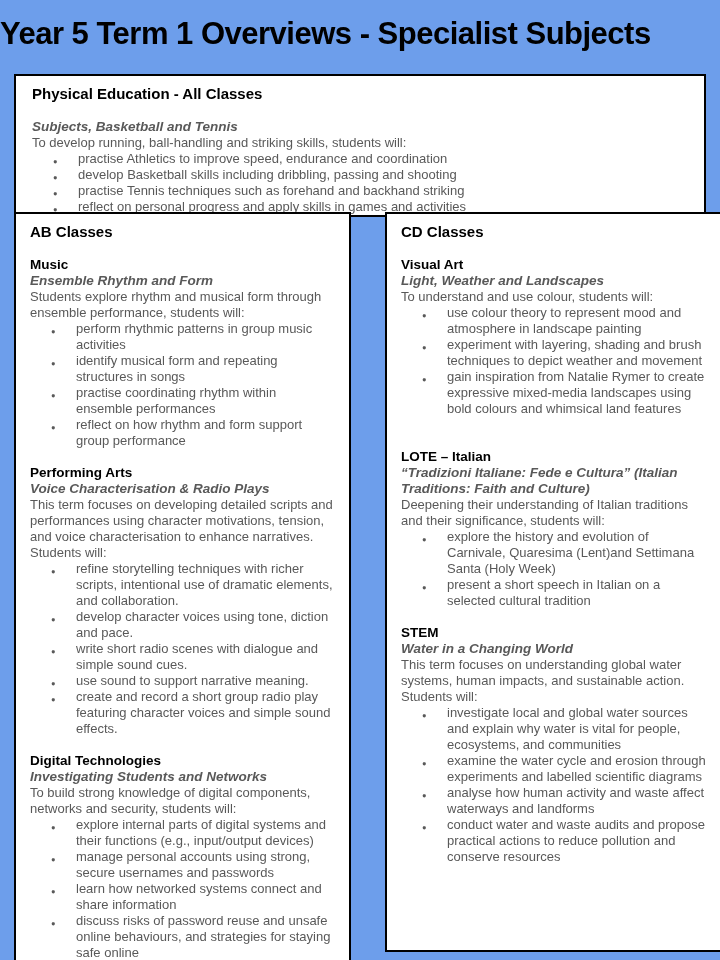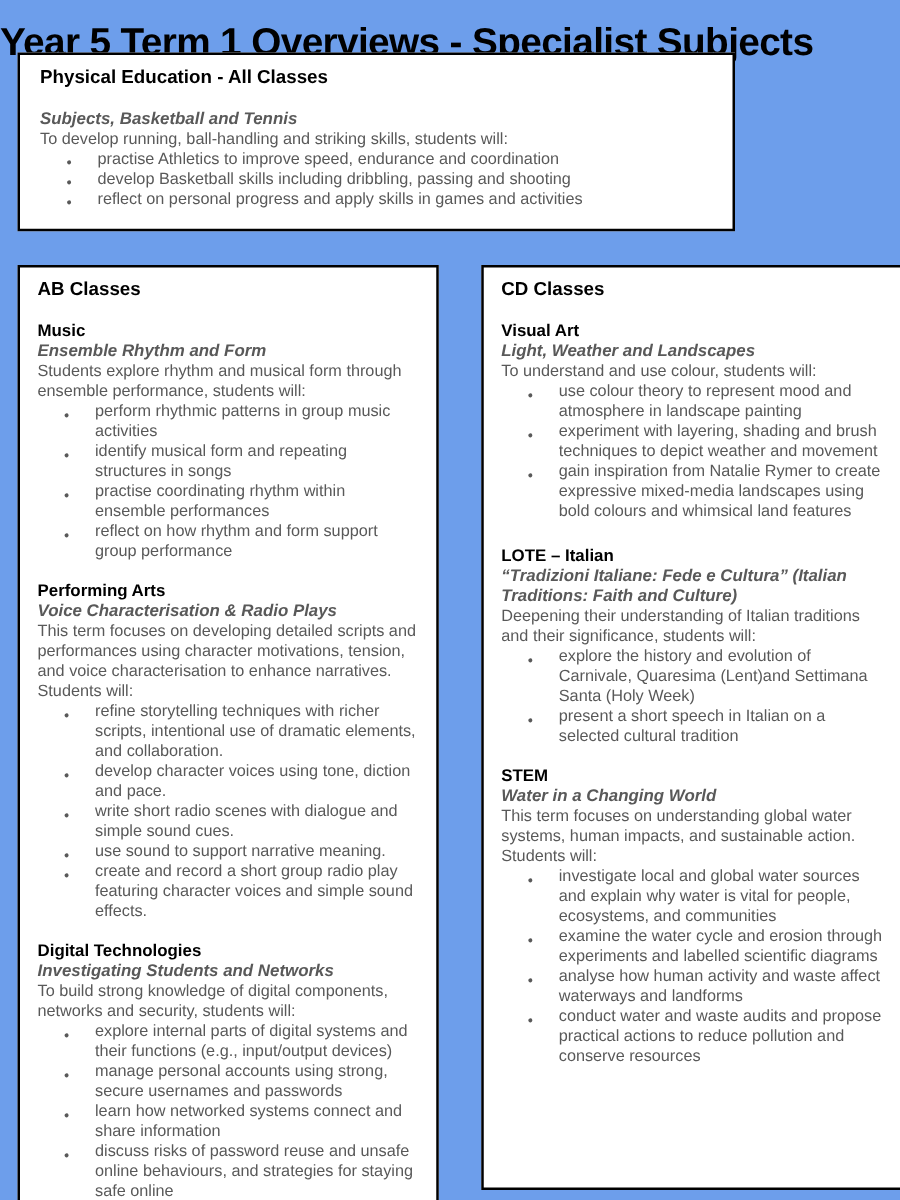--- a/index.html
+++ b/index.html
@@ -16,30 +16,30 @@
     color: var(--heading-text, #000); letter-spacing: -0.5px;
     white-space: nowrap;
   }
   .panel {
     position: absolute;
     background: var(--panel-bg, #fff);
     border: 2px solid var(--panel-border, #000);
     box-sizing: border-box; overflow: hidden;
     padding: 9px 14px;
   }
-  #panel-pe { left: 14px; top: 42px;  width: 574px; height: 143px; padding-left: 16px; }
+  #panel-pe { left: 14px; top: 74px;  width: 692px; height: 143px; padding-left: 16px; }
   #panel-ab { left: 14px; top: 212px; width: 337px; height: 776px; }
   #panel-cd { left: 385px; top: 212px; width: 341px; height: 740px; }
   .panel-heading {
     font-size: 15px; font-weight: bold; color: var(--heading-text, #000);
     line-height: 18px; margin-bottom: 16px;
   }
   .section { margin-top: 16px; }
   .sections > .section:first-child { margin-top: 0; }
-  #panel-cd .sections > .section:nth-child(2) { margin-top: 20px; }
+  #panel-cd .sections > .section:nth-child(2) { margin-top: 32px; }
   .subject {
     font-size: 13.5px; font-weight: bold; color: var(--heading-text, #000);
     line-height: 16px;
   }
   .unit {
     font-size: 13.5px; font-weight: bold; font-style: italic;
     color: var(--body-text, #595959); line-height: 16px;
   }
   .intro { font-size: 13px; color: var(--body-text, #595959); line-height: 16px; }
   ul.bullets {
@@ -61,20 +61,21 @@
 
   <div class="panel" id="panel-pe">
     <div class="panel-heading">Physical Education - All Classes</div>
     <div class="sections">
         <div class="section">
           <div class="unit">Subjects, Basketball and Tennis</div>
           <div class="intro">To develop running, ball-handling and striking skills, students will:</div>
           <ul class="bullets">
             <li>practise Athletics to improve speed, endurance and coordination</li>
             <li>develop Basketball skills including dribbling, passing and shooting</li>
+            <li>practise Tennis techniques such as forehand and backhand striking</li>
             <li>reflect on personal progress and apply skills in games and activities</li>
           </ul>
         </div>
       </div>
   </div>
 
   <div class="panel" id="panel-ab">
     <div class="panel-heading">AB Classes</div>
     <div class="sections">
         <div class="section">

